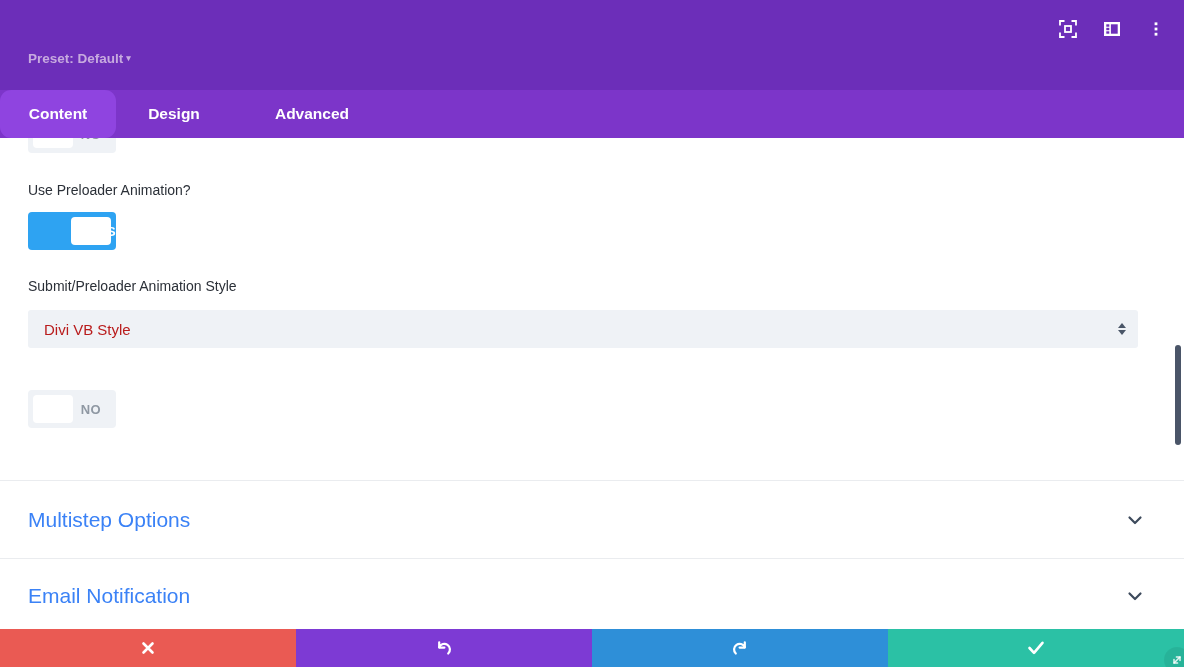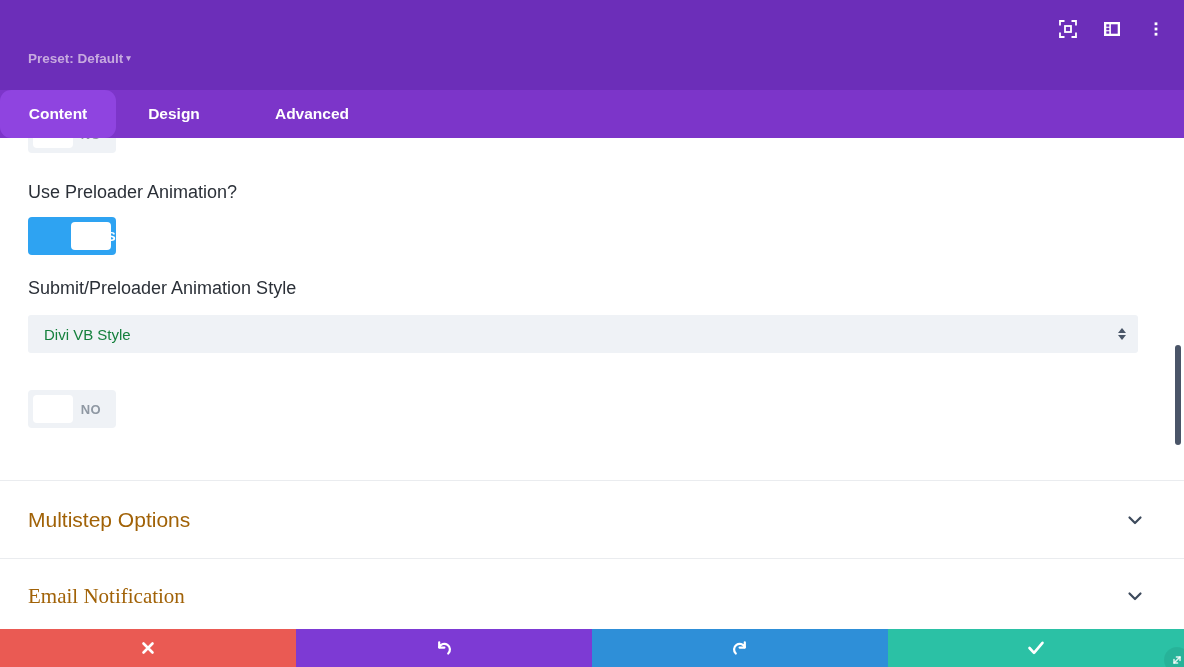--- a/index.html
+++ b/index.html
@@ -103,21 +103,21 @@
     top: 138px; left: 0;
     width: 1184px;
     height: 491px;
     background: #ffffff;
     overflow: hidden;
   }
 
   .field-block { position: absolute; left: 28px; }
 
   .field-label {
-    font-size: 18px;
+    font-size: 14px;
     color: #2b3038;
     font-weight: normal;
     white-space: nowrap;
   }
 
   
   .toggle {
     position: relative;
     width: 88px;
     height: 38px;
@@ -174,21 +174,21 @@
     position: relative;
     width: 1110px;
     height: 38px;
     background: #eff2f6;
     border-radius: 3px;
     display: flex;
     align-items: center;
   }
   .select-value {
     font-size: 15px;
-    color: #15803d;
+    color: #b91c1c;
     margin-left: 16px;
     white-space: nowrap;
   }
   .select-arrows {
     position: absolute;
     right: 12px;
     top: 50%;
     transform: translateY(-50%);
     display: flex;
     flex-direction: column;
@@ -219,21 +219,21 @@
     left: 0;
     width: 1184px;
     height: 76px;
     display: flex;
     align-items: center;
     cursor: pointer;
   }
   .accordion-title {
     margin-left: 28px;
     font-size: 21px;
-    color: #a16207;
+    color: #3b82f6;
     font-weight: normal;
     white-space: nowrap;
   }
   .accordion-chevron {
     position: absolute;
     right: 40px;
     top: 50%;
     transform: translateY(-50%);
     width: 18px;
     height: 18px;
@@ -388,21 +388,21 @@
       <div class="accordion-title">Multistep Options</div>
       <div class="accordion-chevron">
         <svg width="18" height="18" viewBox="0 0 18 18">
           <path d="M3.5,6.5 L9,12 L14.5,6.5" fill="none" stroke="#3d4a5c" stroke-width="2.2" stroke-linecap="round" stroke-linejoin="round"></path>
         </svg>
       </div>
     </div>
 
     <div class="divider" style="top: 420px;"></div>
 
-    <div class="accordion" style="top: 420px; font-family: Liberation Serif, serif;">
+    <div class="accordion" style="top: 420px;">
       <div class="accordion-title">Email Notification</div>
       <div class="accordion-chevron">
         <svg width="18" height="18" viewBox="0 0 18 18">
           <path d="M3.5,6.5 L9,12 L14.5,6.5" fill="none" stroke="#3d4a5c" stroke-width="2.2" stroke-linecap="round" stroke-linejoin="round"></path>
         </svg>
       </div>
     </div>
 
   </div>
 

